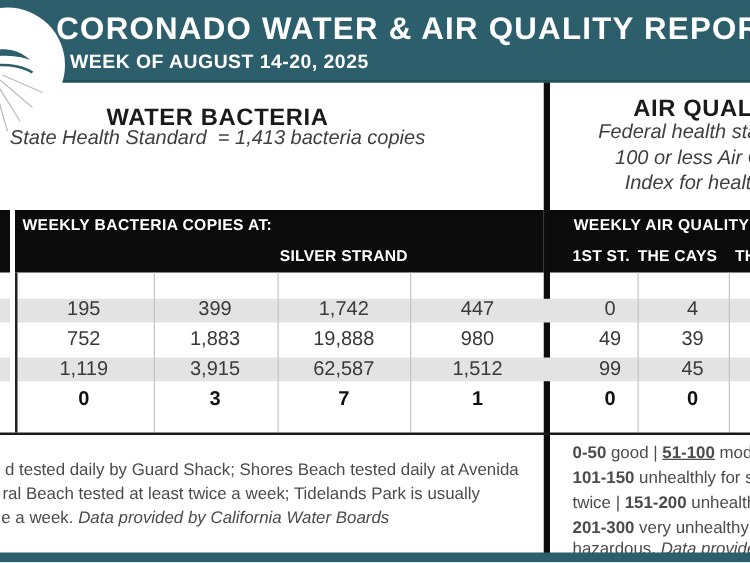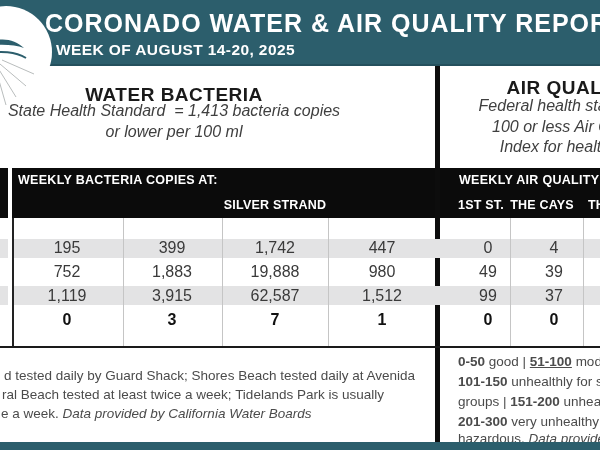--- a/index.html
+++ b/index.html
@@ -66,21 +66,20 @@
     </g>
     <path d="M28 44 C40 34, 58 36, 68 46 C58 42, 42 42, 28 44 Z" fill="#2C5E6C"></path>
     <path d="M30 52 C44 48, 60 50, 70 56" stroke="#2C5E6C" stroke-width="2" fill="none"></path>
   </svg>
 
   <div class="divider"></div>
 
   <div class="sec-title water-title">WATER BACTERIA</div>
   <div class="note water-note">
     <div>State Health Standard  = 1,413 bacteria copies</div>
-    <div>or lower per 100 ml</div>
   </div>
 
   <div class="sec-title air-title">AIR QUALITY</div>
   <div class="note air-note">
     <div>Federal health standard =</div>
     <div>100 or less Air Quality</div>
     <div>Index for healthy air</div>
   </div>
 
   <div class="band band-stub"></div>
@@ -106,21 +105,21 @@
   <div class="vline" style="left:510px;"></div>
   <div class="vline" style="left:583px;"></div>
   <div class="tbl-bottom"></div>
 
   <div class="footline" style="left:4px;top:366px;"><span>d tested daily by Guard Shack; Shores Beach tested daily at Avenida</span></div>
   <div class="footline" style="left:2px;top:385px;"><span>ral Beach tested at least twice a week; Tidelands Park is usually</span></div>
   <div class="footline" style="left:1px;top:404px;"><span>e a week. </span><span style="font-style: italic;">Data provided by California Water Boards</span></div>
 
   <div class="footline" style="left:458px;top:352px;"><span style="font-weight: 700;">0-50</span><span> good | </span><span style="font-weight: 700; text-decoration: underline;">51-100</span><span> moderate |</span></div>
   <div class="footline" style="left:458px;top:372px;"><span style="font-weight: 700;">101-150</span><span> unhealthly for sensitive</span></div>
-  <div class="footline" style="left:458px;top:392px;"><span>groups | </span><span style="font-weight: 700;">151-200</span><span> unhealthy |</span></div>
+  <div class="footline" style="left:458px;top:392px;"><span>twice | </span><span style="font-weight: 700;">151-200</span><span> unhealthy |</span></div>
   <div class="footline" style="left:458px;top:412px;"><span style="font-weight: 700;">201-300</span><span> very unhealthy |</span></div>
   <div class="footline" style="left:458px;top:429px;"><span>hazardous. </span><span style="font-style: italic;">Data provided by</span></div>
 
   <div class="botbar"></div>
 
 <div class="cell" style="left: 67px; top: 248px;">195</div>
     <div class="cell" style="left: 172px; top: 248px;">399</div>
     <div class="cell" style="left: 275px; top: 248px;">1,742</div>
     <div class="cell" style="left: 382px; top: 248px;">447</div>
     <div class="cell" style="left: 67px; top: 272px;">752</div>
@@ -133,16 +132,16 @@
     <div class="cell" style="left: 382px; top: 296px;">1,512</div>
     <div class="cell bold" style="left: 67px; top: 320px;">0</div>
     <div class="cell bold" style="left: 172px; top: 320px;">3</div>
     <div class="cell bold" style="left: 275px; top: 320px;">7</div>
     <div class="cell bold" style="left: 382px; top: 320px;">1</div>
     <div class="cell" style="left: 488px; top: 248px;">0</div>
     <div class="cell" style="left: 554px; top: 248px;">4</div>
     <div class="cell" style="left: 488px; top: 272px; text-align: right;">49</div>
     <div class="cell" style="left: 554px; top: 272px;">39</div>
     <div class="cell" style="left: 488px; top: 296px;">99</div>
-    <div class="cell" style="left: 554px; top: 296px;">37</div>
+    <div class="cell" style="left: 554px; top: 296px;">45</div>
     <div class="cell bold" style="left: 488px; top: 320px;">0</div>
     <div class="cell bold" style="left: 554px; top: 320px;">0</div>
   </div>
 
 </body></html>

